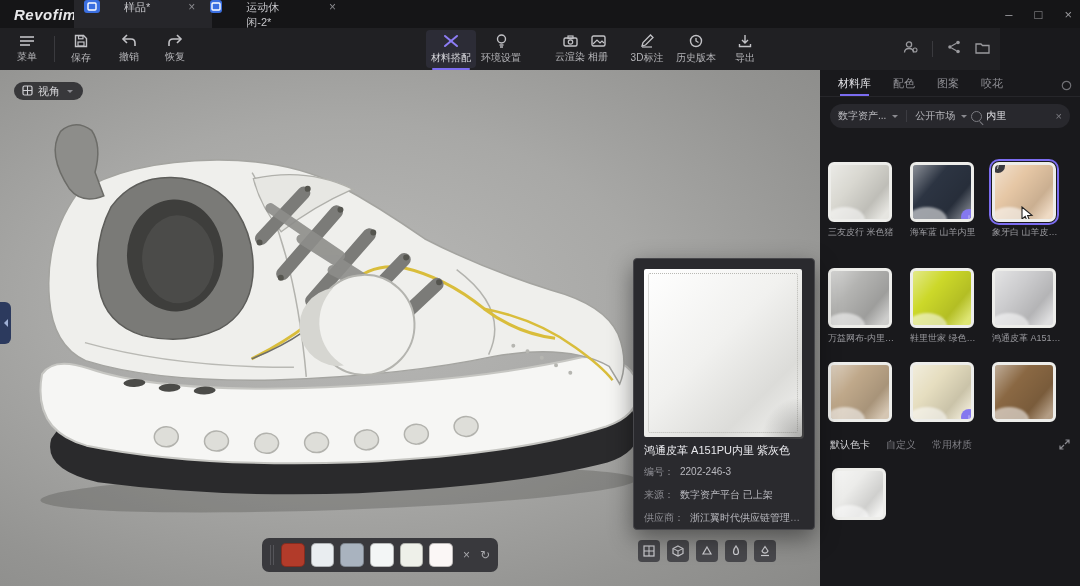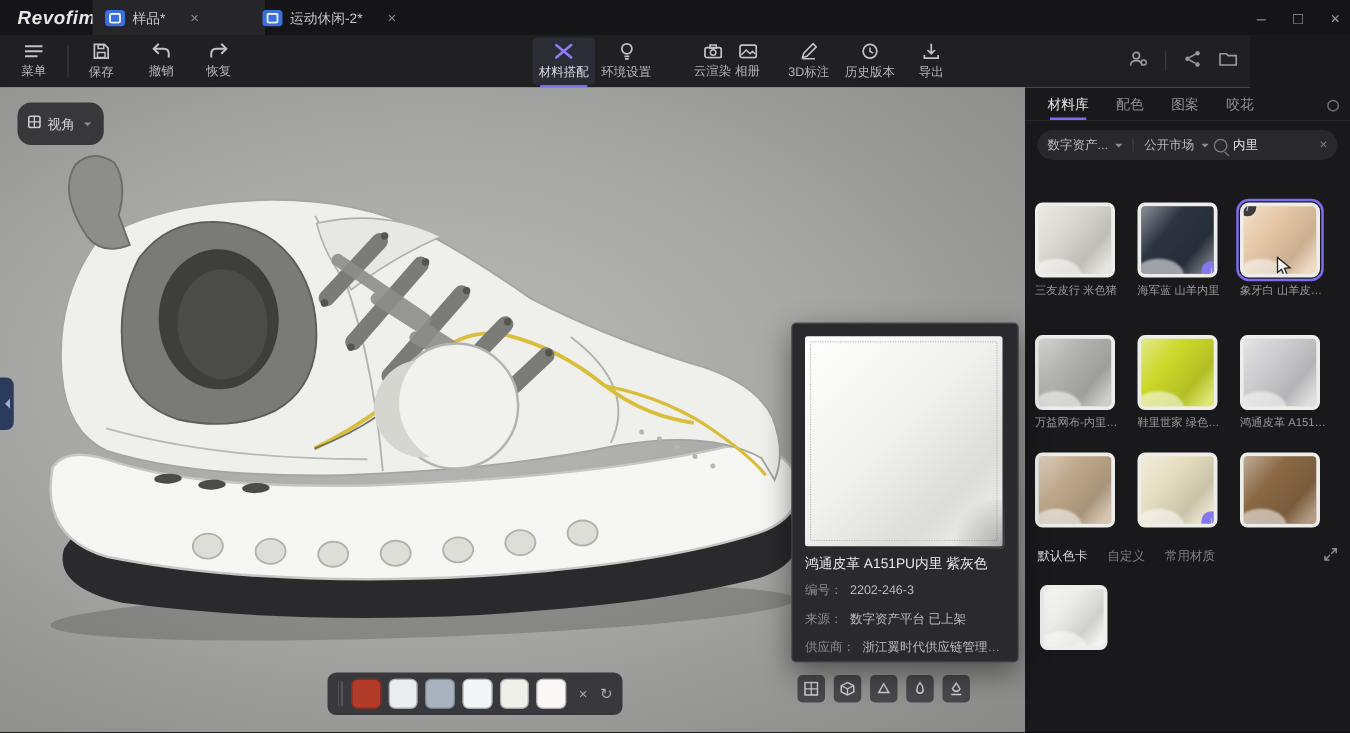--- a/index.html
+++ b/index.html
@@ -2,39 +2,39 @@
 <html><head>
 <meta charset="utf-8">
 <style>
   html,body{margin:0;padding:0;background:#000;}
   #app{position:relative;width:1080px;height:586px;overflow:hidden;
        font-family:"Liberation Sans","DejaVu Sans",sans-serif;
        background:#19191c;user-select:none;}
   
   .titlebar{position:absolute;left:0;top:0;width:1080px;height:28px;background:#151517;display:flex;align-items:center;}
   .logo{color:#e8e8ea;font-weight:bold;font-size:15px;letter-spacing:.5px;margin-left:14px;font-style:italic;}
-  .tab{position:absolute;top:0;height:28px;display:flex;align-items:center;gap:6px;padding:0 10px;font-size:11px;color:#c7c7cb;}
+  .tab{position:absolute;top:0;height:28px;display:flex;align-items:flex-start;gap:24px;padding:0 10px;font-size:11px;color:#c7c7cb;}
   .tab.active{background:#26262a;}
   .tab .appicon{width:16px;height:13px;background:#3b6fe0;border-radius:3px;display:flex;align-items:center;justify-content:center;}
   .tab .appicon svg{display:block;}
   .tab .close{color:#8a8a8e;font-size:12px;margin-left:14px;}
   .winctrl{position:absolute;top:0;right:8px;height:28px;display:flex;align-items:center;gap:22px;color:#9a9a9e;font-size:13px;}
   .winctrl span{cursor:default;}
   
   .toolbar{position:absolute;left:0;top:28px;width:1000px;height:42px;background:#202023;border-bottom:6px solid #86efac;}
   .tbtn{position:absolute;top:2px;width:46px;height:38px;display:flex;flex-direction:column;align-items:center;justify-content:center;gap:3px;color:#b4b4b8;font-size:10px;border-radius:4px;}
   .tbtn svg{display:block;}
   .tbtn.active{background:#2c2c36;color:#d9d9de;}
   .tbtn.active::after{content:"";position:absolute;left:6px;right:6px;bottom:-2px;height:2px;background:#7b6cf0;border-radius:1px;}
   .tb-sep{position:absolute;top:8px;width:1px;height:26px;background:#3a3a3e;}
   .tb-right{position:absolute;right:10px;top:0;height:42px;display:flex;align-items:center;gap:14px;color:#9a9a9e;}
   
   .viewport{position:absolute;left:0;top:70px;width:820px;height:516px;
     background:radial-gradient(ellipse at 42% 45%, #b9b9b7 0%, #a8a8a6 45%, #949492 78%, #8a8a88 100%);overflow:hidden;}
-  .viewbtn{position:absolute;left:14px;top:12px;height:34px;padding:0 10px 0 8px;border-radius:11px;background:rgba(42,42,45,.88);display:flex;align-items:center;gap:5px;color:#d3d3d6;font-size:11px;}
+  .viewbtn{position:absolute;left:14px;top:12px;height:18px;padding:0 10px 0 8px;border-radius:11px;background:rgba(42,42,45,.88);display:flex;align-items:center;gap:5px;color:#d3d3d6;font-size:11px;}
   .edge-tab{position:absolute;left:0;top:232px;width:11px;height:42px;background:#2c3a5e;border-radius:0 6px 6px 0;display:flex;align-items:center;justify-content:center;}
   .edge-tab i{display:block;width:0;height:0;border:4px solid transparent;border-right-color:#9fb0d6;margin-left:-3px;}
   .shoe{position:absolute;left:12px;top:14px;transform:rotate(-2deg);}
   
   .swatchbar{position:absolute;left:262px;top:468px;width:236px;height:34px;background:#39393d;border-radius:7px;display:flex;align-items:center;gap:6px;padding:0 8px;box-sizing:border-box;}
   .grip{width:5px;height:20px;background:repeating-linear-gradient(90deg,#55555a 0 1px,transparent 1px 3px);}
   .sw{width:24px;height:24px;border-radius:5px;box-shadow:inset 0 0 0 1px rgba(0,0,0,.25);}
   .swx{color:#a8a8ac;font-size:12px;margin-left:4px;}
   .iconrow{position:absolute;left:638px;top:470px;display:flex;gap:7px;}
   .ibtn{width:22px;height:22px;border-radius:4px;background:#48484c;display:flex;align-items:center;justify-content:center;}

